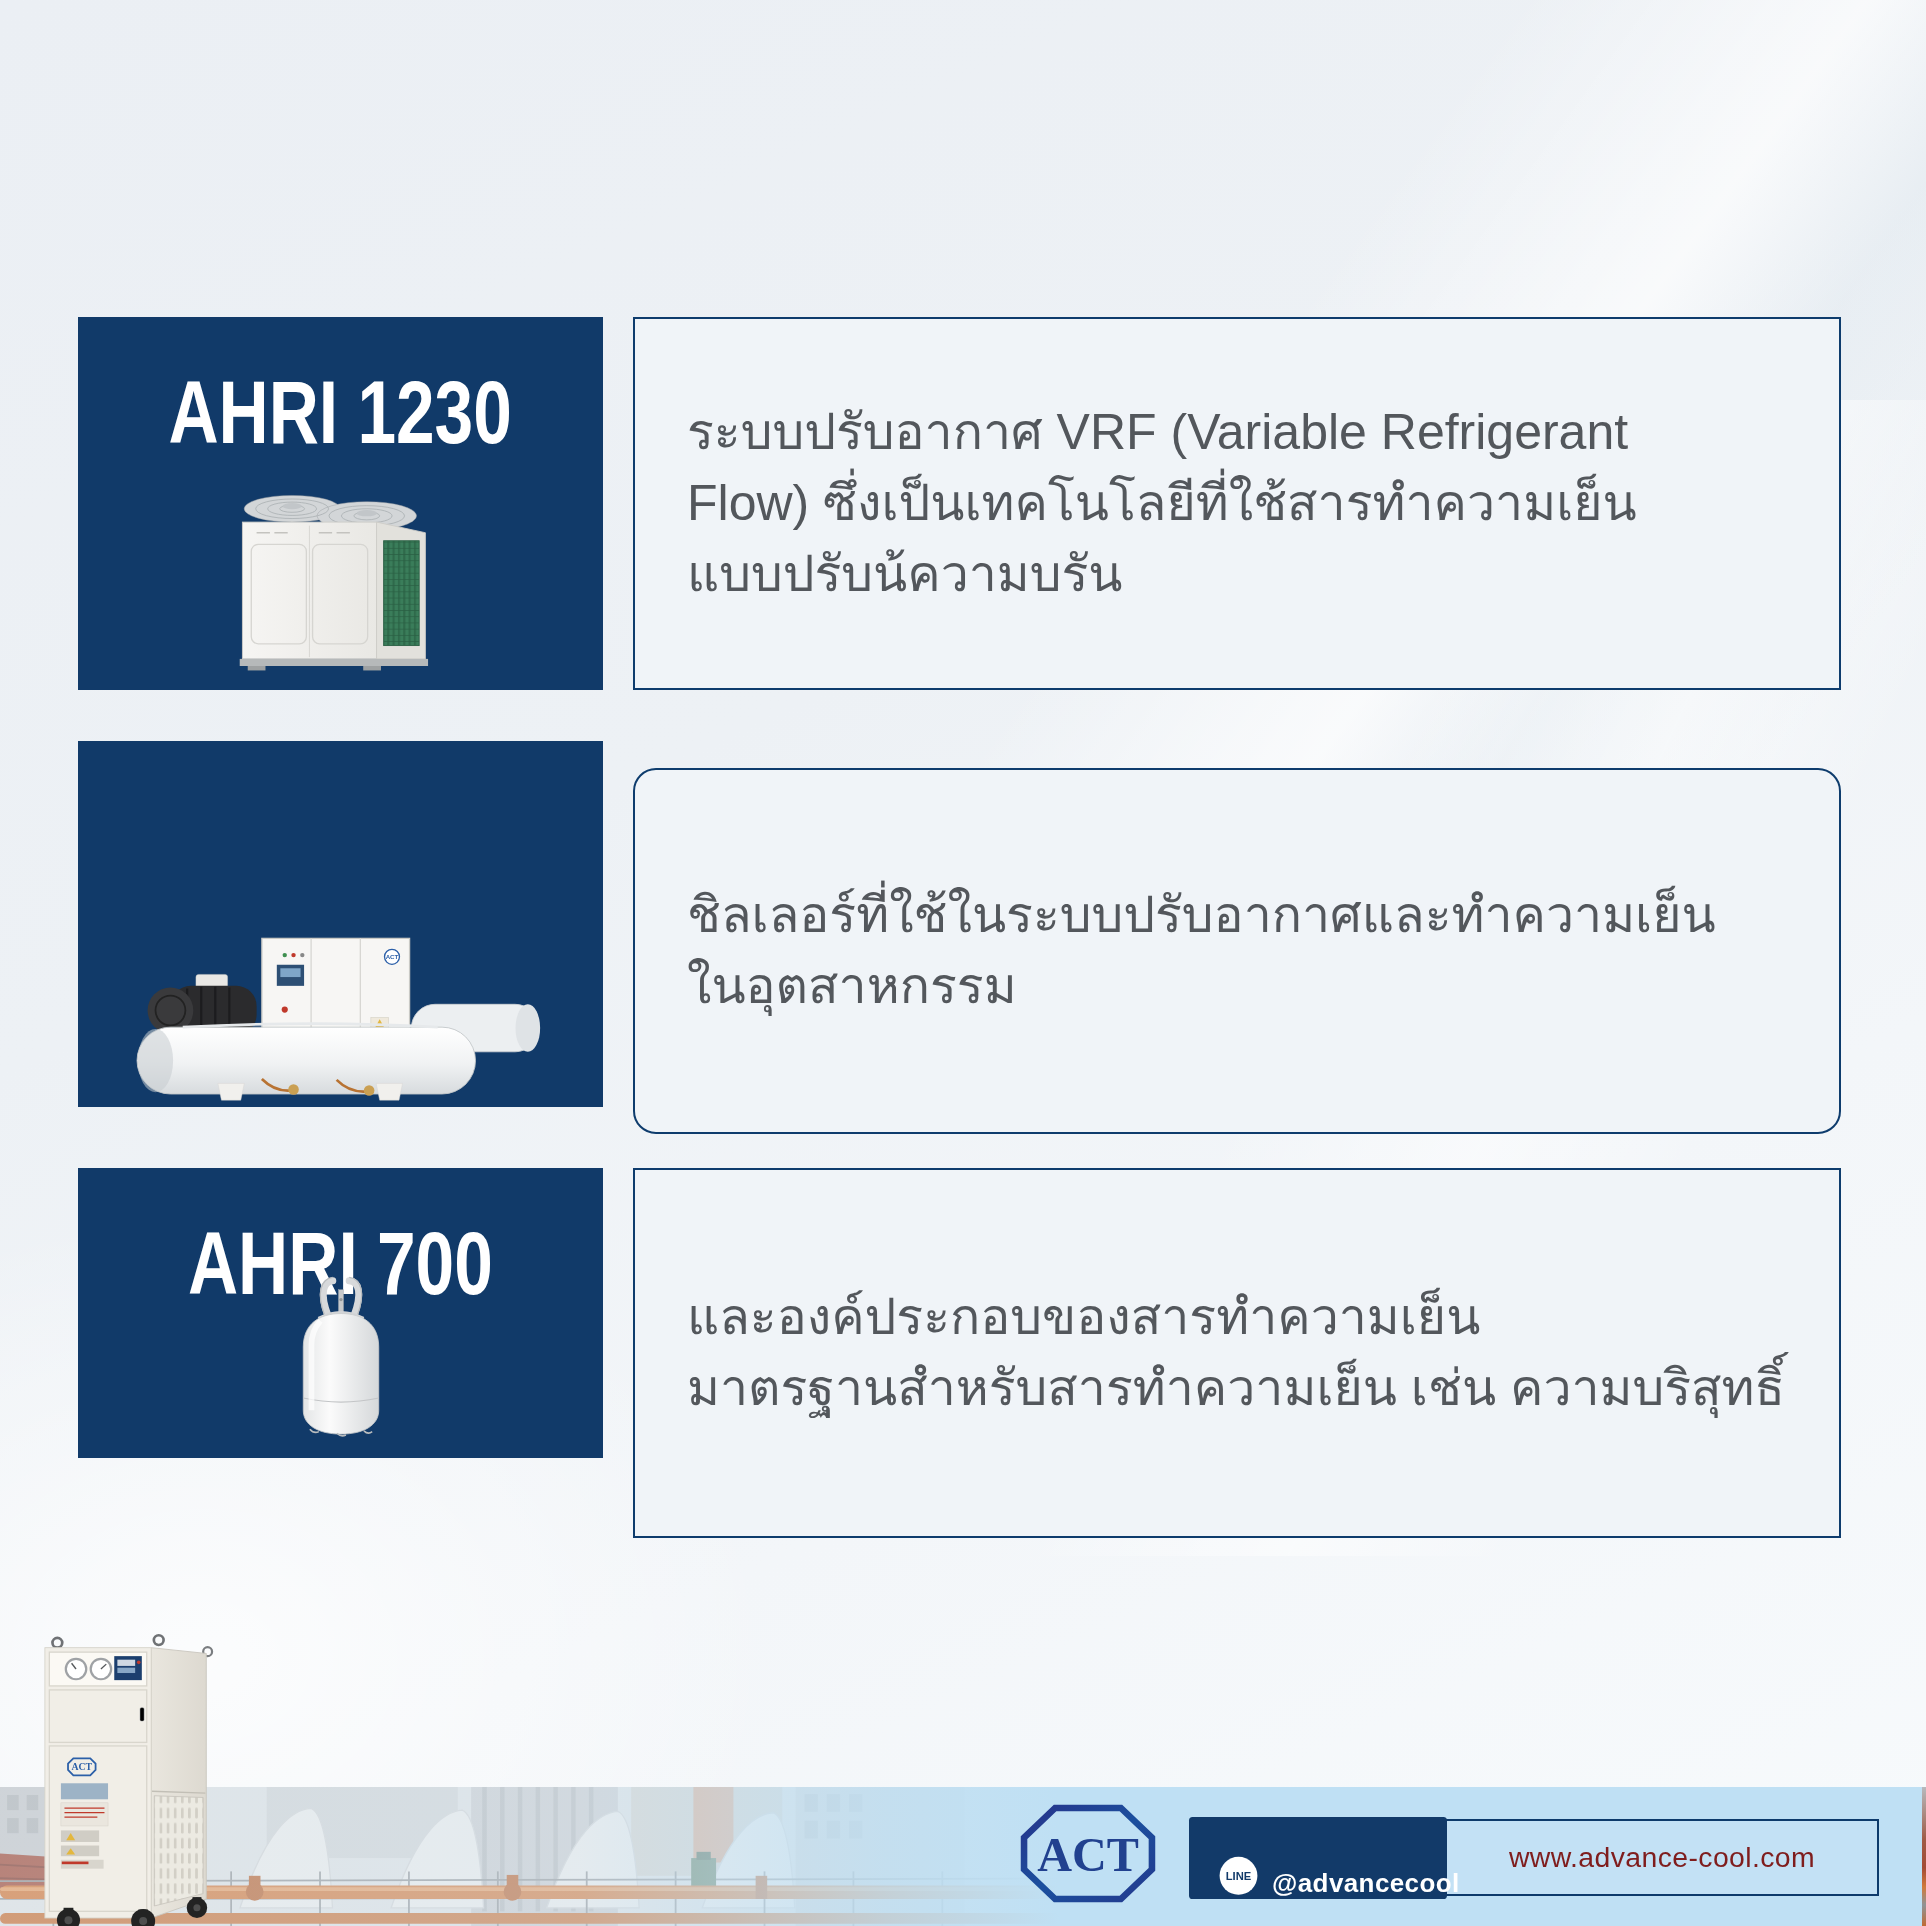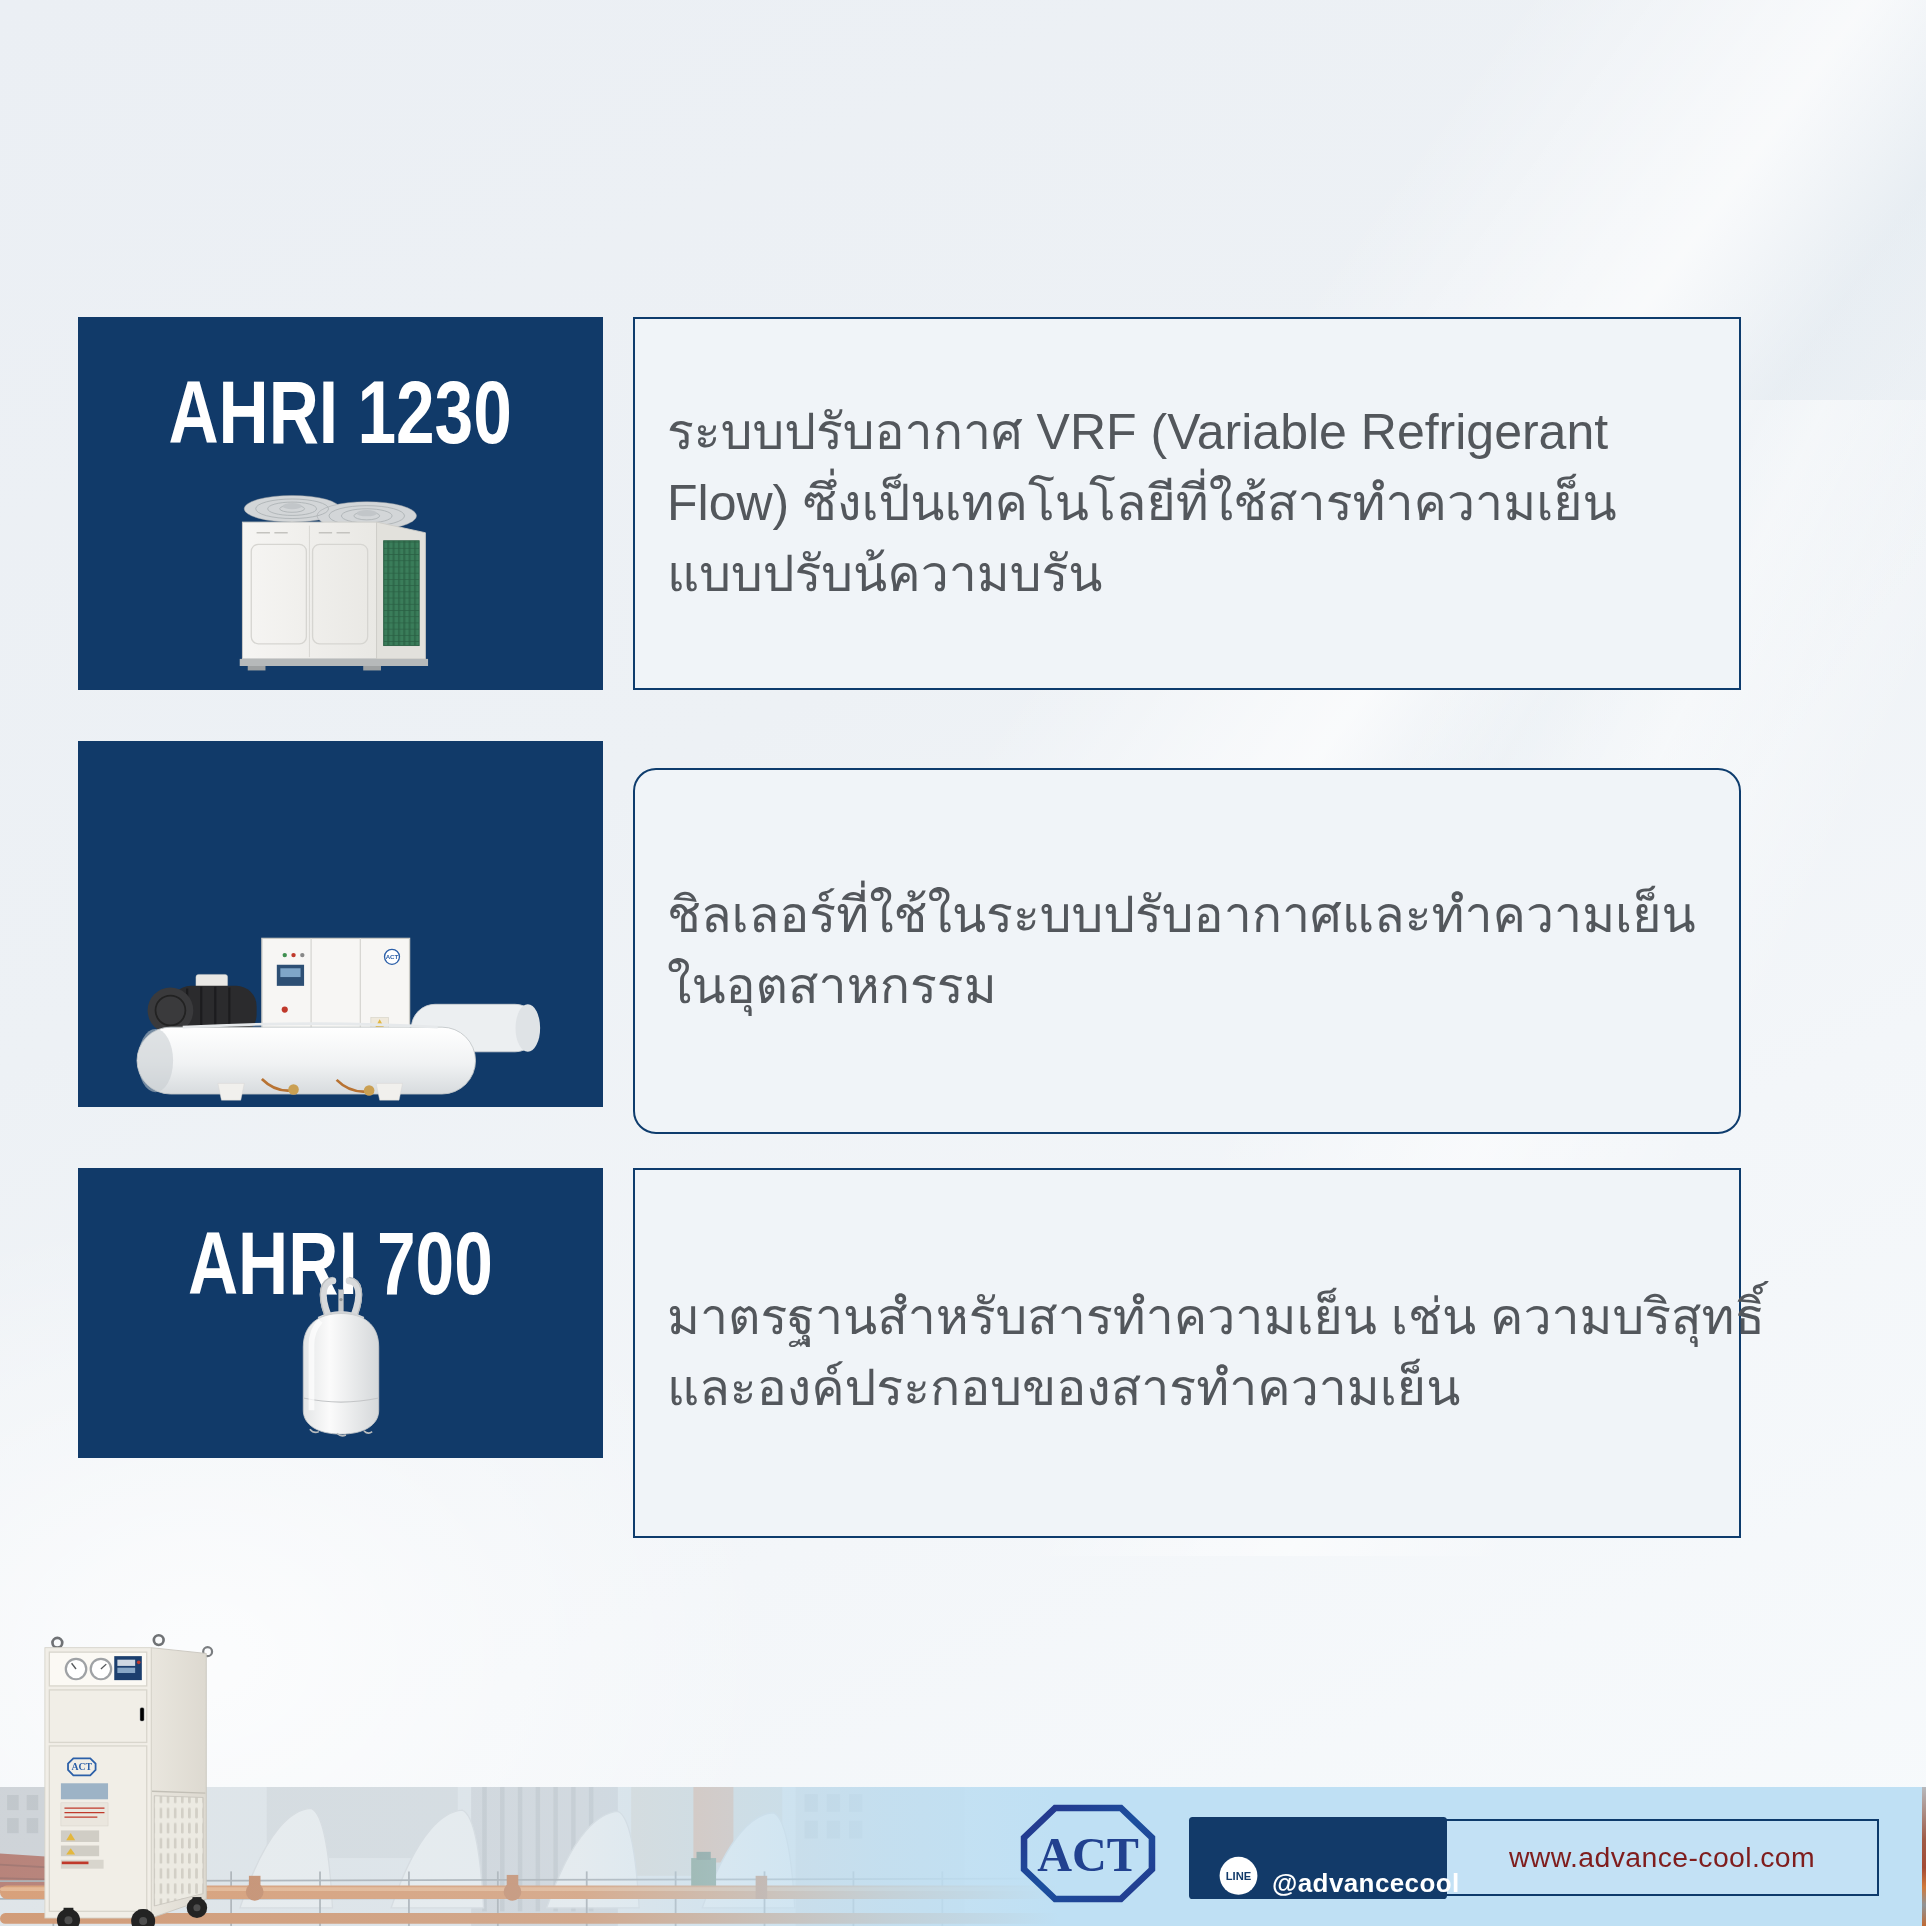--- a/index.html
+++ b/index.html
@@ -19,23 +19,23 @@
   
   .navy-card{position:absolute;left:78px;width:525px;background:#113a69;}
   .card-1{top:317px;height:373px;}
   .card-2{top:741px;height:366px;}
   .card-3{top:1168px;height:290px;}
   .card-title{position:absolute;top:51px;left:0;width:100%;text-align:center;
     color:#ffffff;font-weight:bold;font-size:89px;line-height:89px;white-space:nowrap;}
   .card-title span{display:inline-block;transform:scaleX(.78);transform-origin:center;}
   .card-art{position:absolute;left:50%;transform:translateX(-50%);}
 
-  .desc-box{position:absolute;left:633px;width:1108px;box-sizing:border-box;
+  .desc-box{position:absolute;left:633px;width:1208px;box-sizing:border-box;
     background:#f0f4f8;border:2.2px solid #0e3c6d;
-    display:flex;flex-direction:column;justify-content:center;padding-left:32px;}
+    display:flex;flex-direction:column;justify-content:center;padding-left:52px;}
   .box-1{top:317px;height:373px;}
   .box-2{top:768px;height:366px;border-radius:23px;}
   .box-3{top:1168px;height:370px;}
   .desc-line{font-size:50px;line-height:71px;color:#53575c;white-space:nowrap;}
 
   
   .footer-band{position:absolute;left:0;top:1787px;width:1926px;height:139px;background:#d9dde1;}
   .band-photo{position:absolute;left:0;top:0;width:1089px;height:139px;}
   .band-overlay{position:absolute;left:0;top:0;width:1926px;height:139px;
     background:linear-gradient(90deg,rgba(215,228,238,.10) 0%,rgba(210,228,241,.25) 30%,rgba(191,224,244,.78) 46%,#bfe0f4 55%,#bfe0f4 100%);}
@@ -199,22 +199,22 @@
       <path d="M96,108 Q150,80 204,108" fill="none" stroke="#d2d4d6" stroke-width="12"></path>
 
       <path d="M58,176 C58,120 96,94 150,94 C204,94 242,120 242,176 L242,330 C242,366 206,388 150,388 C94,388 58,366 58,330 Z" fill="url(#tankGrad)" stroke="#c9cbcd" stroke-width="2"></path>
       <path d="M58,300 Q150,320 242,300" fill="none" stroke="#c3c5c7" stroke-width="3"></path>
       <path d="M100,112 C84,130 78,150 78,170 L78,330" fill="none" stroke="#ffffff" stroke-width="14" opacity=".7"></path>
       <path d="M74,376 q10,12 22,6 M140,386 q10,10 22,4 M206,380 q10,10 20,2" fill="none" stroke="#b9bcbe" stroke-width="4"></path>
     </svg>
   </div>
 
   <div class="desc-box box-3">
+    <div class="desc-line">และองค์ประกอบของสารทำความเย็น</div>
     <div class="desc-line">มาตรฐานสำหรับสารทำความเย็น เช่น ความบริสุทธิ์</div>
-    <div class="desc-line">และองค์ประกอบของสารทำความเย็น</div>
   </div>
 
   <div class="footer-band">
     <svg class="band-photo" viewBox="0 0 2450 313" preserveAspectRatio="none">
       <rect x="0" y="0" width="2450" height="313" fill="#dcdfe2"></rect>
 
       <rect x="0" y="0" width="260" height="190" fill="#c2c5c9"></rect>
       <g fill="#aeb2b6">
           <rect x="16" y="18" width="26" height="34"></rect>
           <rect x="60" y="18" width="26" height="34"></rect>

